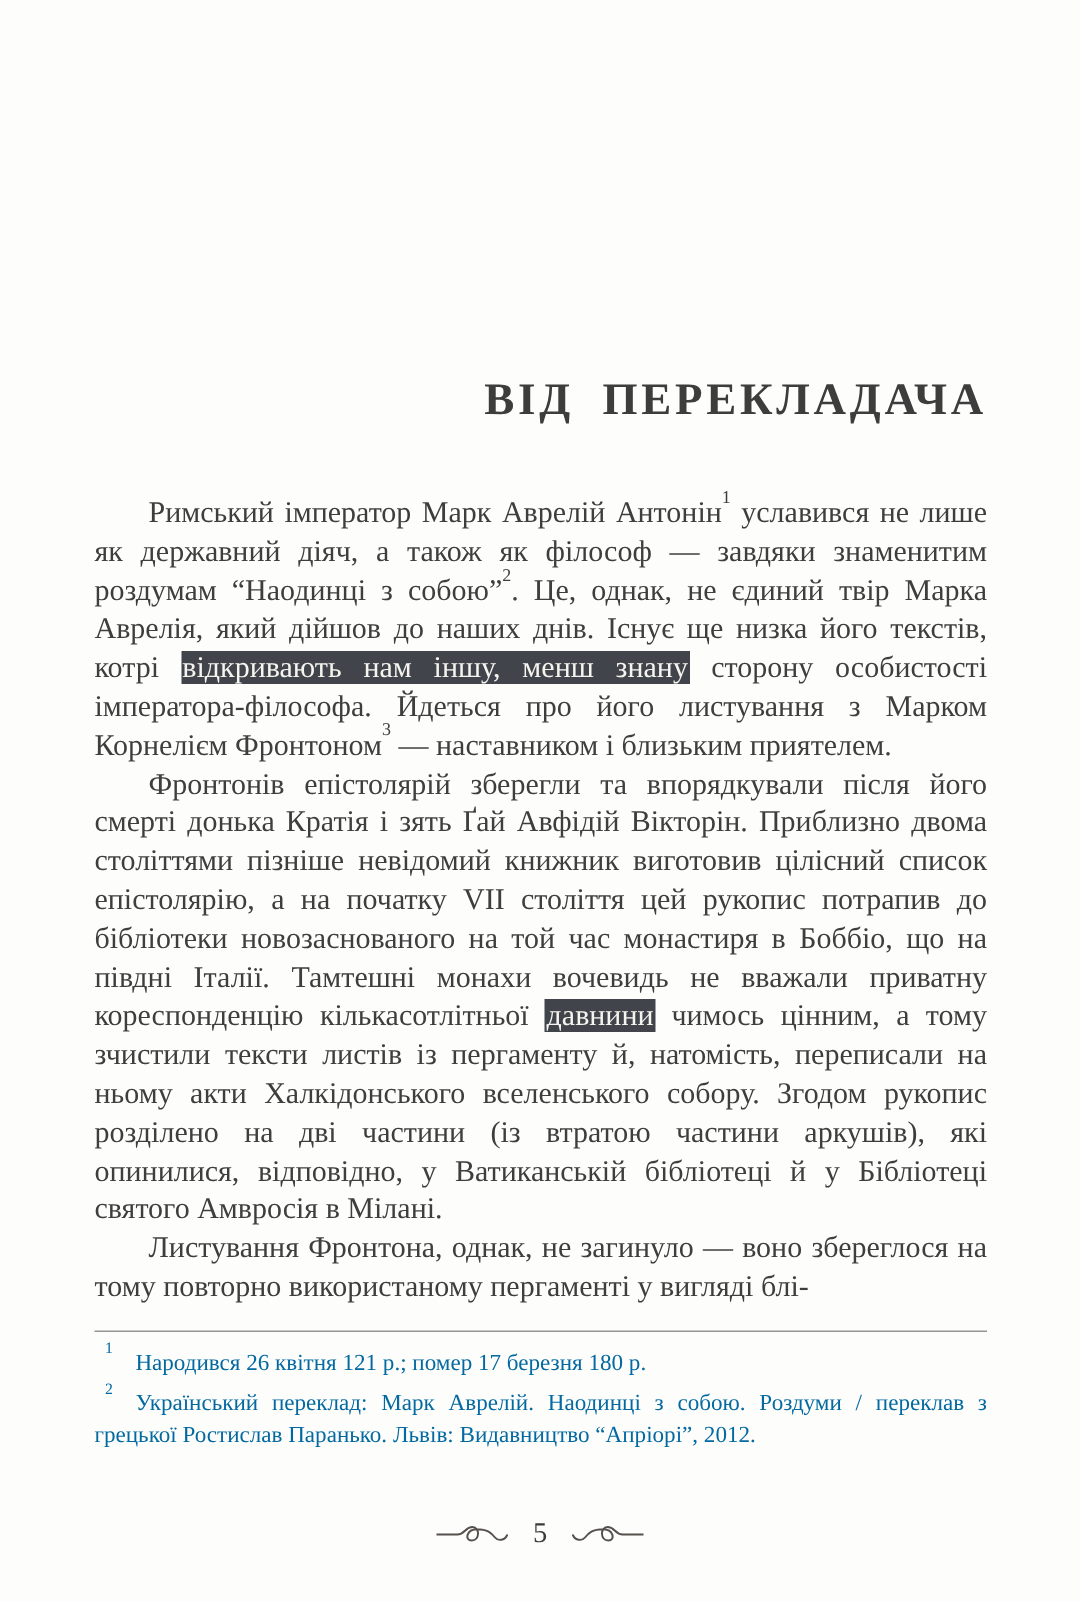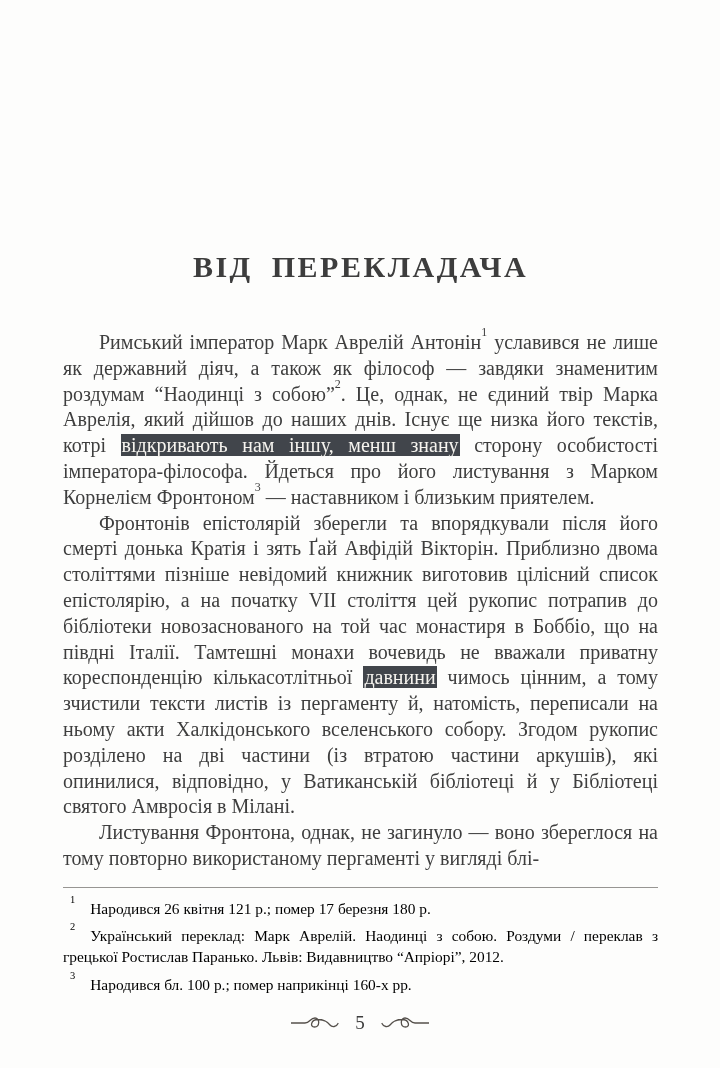--- a/index.html
+++ b/index.html
@@ -13,21 +13,21 @@
     height: 1068px;
     box-sizing: border-box;
     padding: 250px 62px 0 63px;
     background: #fdfdfc;
     font-family: "Liberation Serif", "DejaVu Serif", serif;
     color: #3b3b3b;
     overflow: hidden;
   }
   .page-title {
     margin: 0 0 46px 0;
-    text-align: center;
+    text-align: right;
     font-size: 30px;
     font-weight: 700;
     letter-spacing: 2.5px;
     word-spacing: 9px;
     color: #3d3d3d;
   }
   .body-text p {
     margin: 0;
     font-size: 20px;
     line-height: 25.8px;
@@ -51,21 +51,21 @@
     border-top: 1px solid #979592;
     margin: 15px 0 11px 0;
     height: 0;
   }
   .footnotes .footnote {
     margin: 0 0 7px 0;
     font-size: 15.4px;
     line-height: 20.6px;
     text-align: justify;
     text-indent: 7px;
-    color: #000000;
+    color: #0369a1;
   }
   .footnote .fn-marker {
     font-size: 10.5px;
     line-height: 0;
     position: relative;
     top: -0.45em;
     margin-right: 15px;
   }
   .page-footer {
     position: absolute;
@@ -107,21 +107,20 @@
 
     <p><span>Листування Фронтона, однак, не загинуло — воно збереглося на тому повторно використаному пергаменті у вигляді блі-</span></p>
 
   </div>
 
   <hr class="fn-rule">
 
   <div class="footnotes">
     <p class="footnote"><sup class="fn-marker">1</sup><span>Народився 26 квітня 121 р.; помер 17 березня 180 р.</span></p>
     <p class="footnote"><sup class="fn-marker">2</sup><span>Український переклад: Марк Аврелій. Наодинці з собою. Роздуми / переклав з грецької Ростислав Паранько. Львів: Видавництво “Апріорі”, 2012.</span></p>
-    <p class="footnote"><sup class="fn-marker">3</sup><span>Народився бл. 100 р.; помер наприкінці 160-х рр.</span></p>
   </div>
 
   <div class="page-footer">
     <span class="ornament ornament-left">
       <svg width="48" height="14" viewBox="0 0 48 14" aria-hidden="true">
         <path d="M0 7 H14 C19 7 19 2 24 2 C29 2 29 11 23.5 11 C18.5 11 20 3.5 27 3.5 C34 3.5 36.5 6 39 9 C41 11.5 45.5 11 47 7.5" fill="none" stroke="#55504b" stroke-width="1.3" stroke-linecap="round"></path>
       </svg>
     </span>
     <span class="page-number">5</span>
     <span class="ornament ornament-right">

